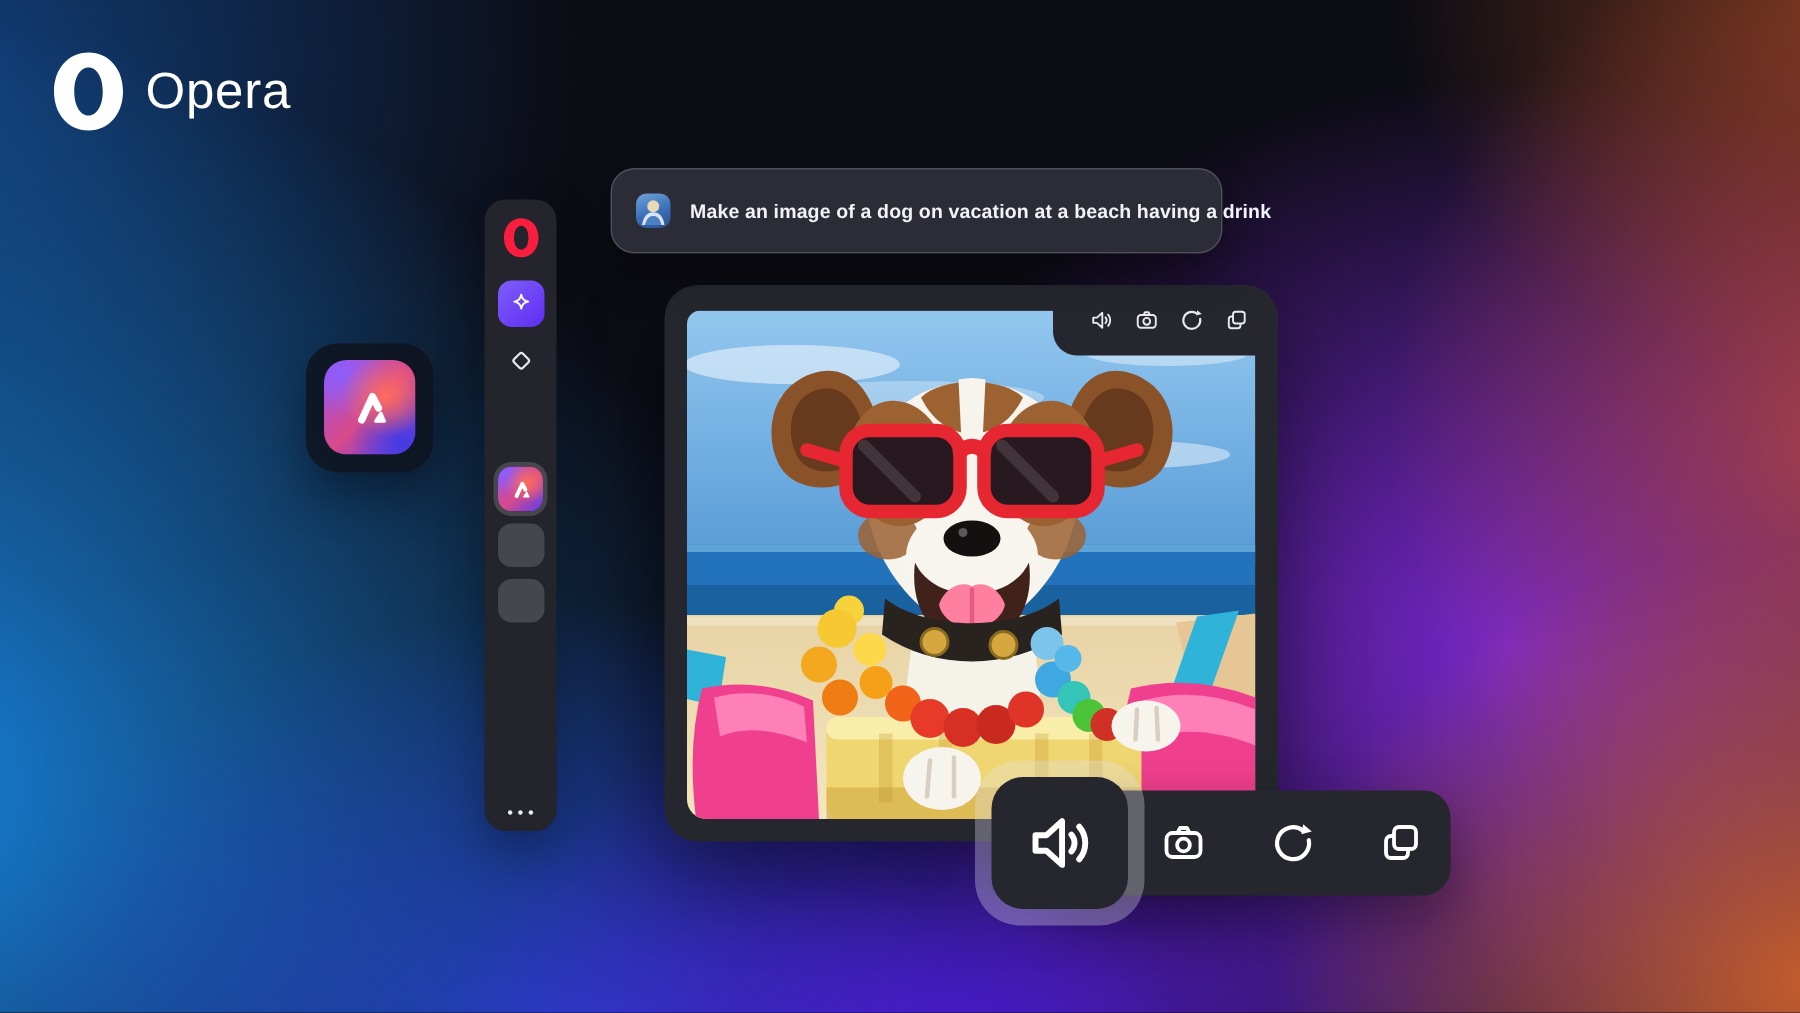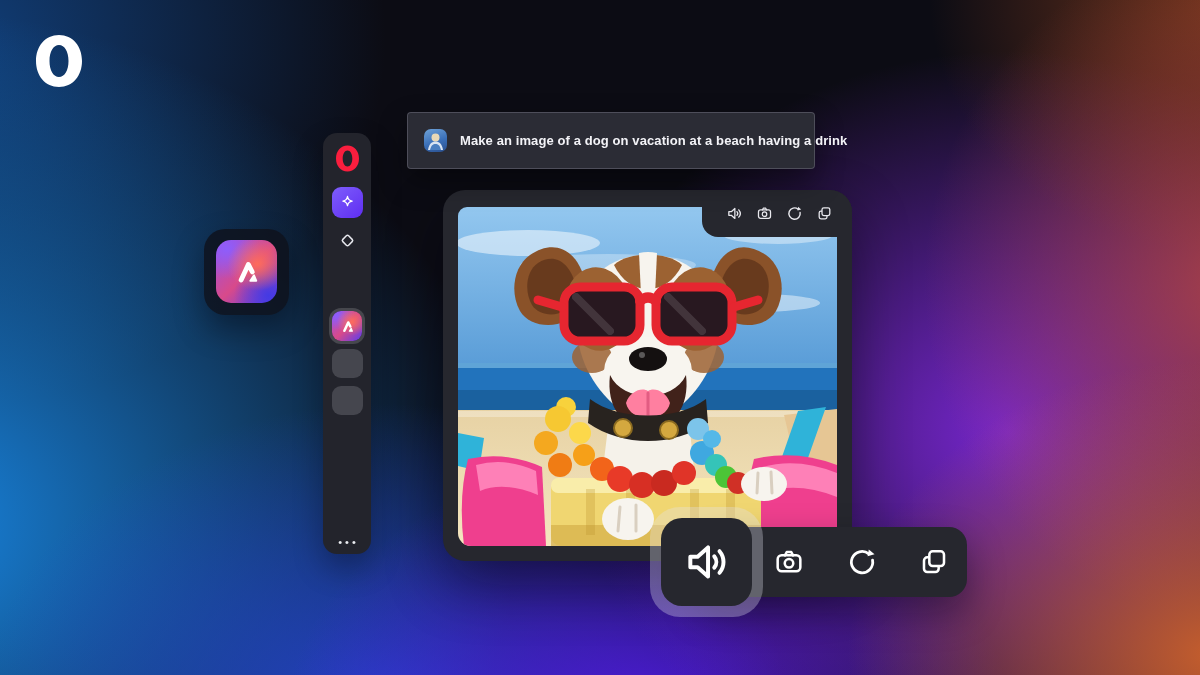--- a/index.html
+++ b/index.html
@@ -20,21 +20,21 @@
   }
   svg{display:block}
 
   
   .brand{position:absolute; left:34px; top:34px; display:flex; align-items:center; gap:13px;}
   .brand-word{color:#fff; font-size:34px; letter-spacing:.5px; font-weight:400;}
 
   
   .pill{
     position:absolute; left:407px; top:112px; width:408px; height:57px;
-    background:#2b2c35; border:1px solid rgba(170,170,185,.28); border-radius:4px;
+    background:#2b2c35; border:1px solid rgba(170,170,185,.28); border-radius:16px;
     display:flex; align-items:center; padding:0 16px;
     box-shadow:0 12px 28px rgba(0,0,0,.38); z-index:5;
   }
   .avatar{width:23px; height:23px; border-radius:7px; overflow:hidden; flex:0 0 auto;
     background:linear-gradient(160deg,#6fa3d8 0%,#3a6fb8 55%,#2a4f8e 100%);}
   .pill-text{margin-left:13px; color:#f3f3f7; font-size:13px; font-weight:600; letter-spacing:.1px; white-space:nowrap;}
 
   
   .float-app{position:absolute; left:204px; top:229px; width:85px; height:86px; border-radius:21px;
     background:rgba(15,17,27,.82); z-index:3; box-shadow:0 14px 30px rgba(0,0,10,.35);}
@@ -87,20 +87,21 @@
 </style>
 </head>
 <body>
 
 <div class="brand">
   <span>
     <svg width="50" height="54" viewBox="0 0 50 54">
       <path fill="#fff" fill-rule="evenodd" d="M25 1 C11.2 1 2 12.2 2 27 C2 41.8 11.2 53 25 53 C38.8 53 48 41.8 48 27 C48 12.2 38.8 1 25 1 Z M25 11 C30.6 11 34.5 17.6 34.5 27 C34.5 36.4 30.6 43 25 43 C19.4 43 15.5 36.4 15.5 27 C15.5 17.6 19.4 11 25 11 Z"></path>
     </svg>
   </span>
+  <span class="brand-word">Opera</span>
 </div>
 
 <div class="pill">
   <span class="avatar">
     <svg width="23" height="23" viewBox="0 0 23 23">
       <circle cx="11.5" cy="8.5" r="4" fill="#e9d9b6"></circle>
       <path d="M4 21 C5 14.5 8 12.5 11.5 12.5 C15 12.5 18 14.5 19 21 Z" fill="#d8e4f2"></path>
       <path d="M6 21 C7 16.5 9 15 11.5 15 C14 15 16 16.5 17 21 Z" fill="#4a7fc0"></path>
     </svg>
   </span>

